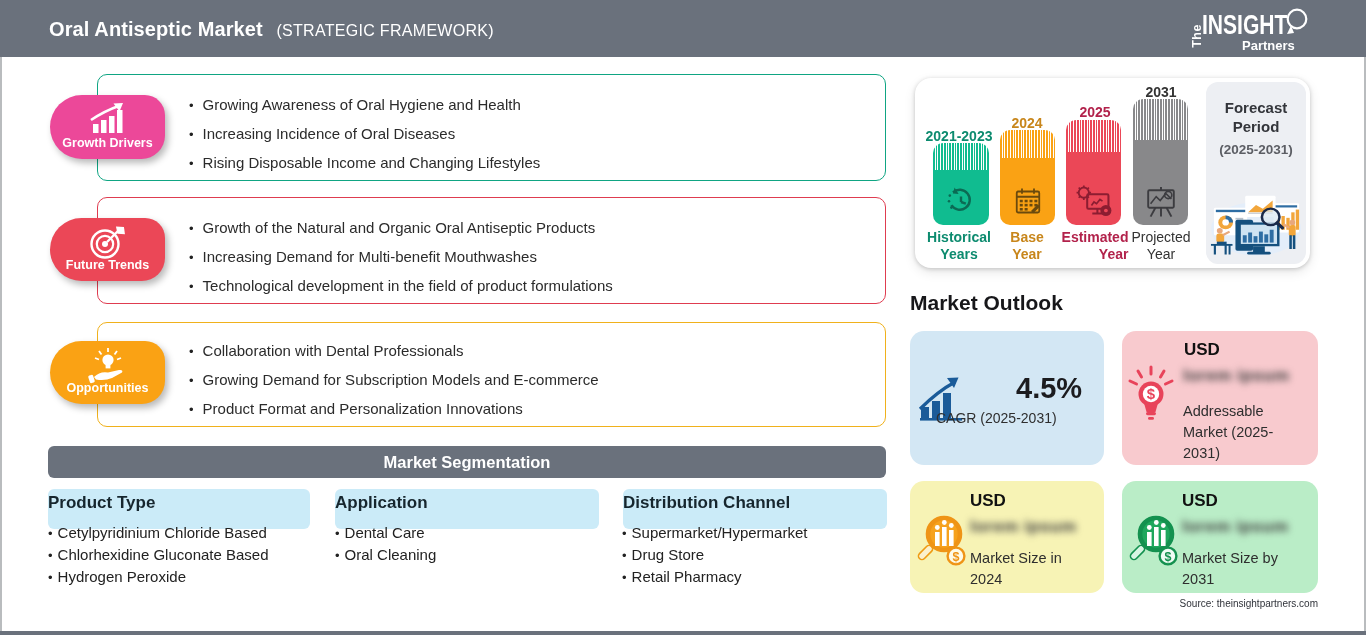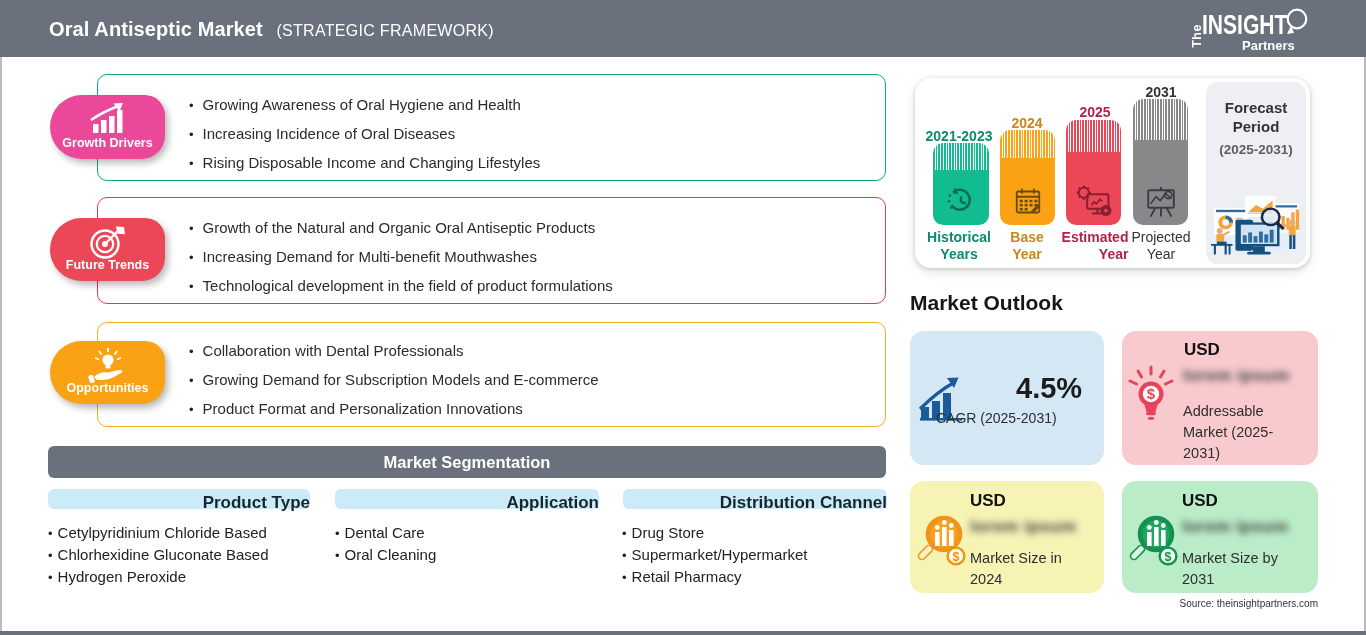--- a/index.html
+++ b/index.html
@@ -42,22 +42,22 @@
     text-align:center; color:#fff; }
   .badge .bt { position:absolute; left:0; width:100%; bottom:9px; font-size:12.5px; font-weight:bold; }
   .badge svg { position:absolute; left:50%; transform:translateX(-50%); top:7px; }
   #badge1 { top:95px; background:#ec4899; }
   #badge2 { top:218px; background:#eb4757; height:63px; }
   #badge3 { top:341px; background:#faa214; height:63px; }
 
   
   #segbar { position:absolute; left:48px; top:446px; width:838px; height:32px; background:#6a717c;
     border-radius:6px; color:#fff; font-size:16.5px; font-weight:bold; text-align:center; line-height:32px; }
-  .pill { position:absolute; top:489px; height:20px; background:#cbebf8; border-radius:6px;
-    font-size:17px; font-weight:bold; color:#16262e; text-align:right; line-height:28px; }
+  .pill { position:absolute; top:489px; height:40px; background:#cbebf8; border-radius:6px;
+    font-size:17px; font-weight:bold; color:#16262e; text-align:left; line-height:28px; }
   #pill1 { left:48px; width:262px; }
   #pill2 { left:335px; width:264px; }
   #pill3 { left:623px; width:264px; }
   .seglist { position:absolute; top:523px; list-style:none; }
   .seglist li { font-size:15px; color:#222; line-height:20.8px; white-space:nowrap; }
   .seglist li::before { content:"•"; font-size:13px; margin-right:5px; }
   #seg1 { left:48px; }
   #seg2 { left:335px; }
   #seg3 { left:622px; }
 
@@ -182,22 +182,22 @@
   <ul class="seglist" id="seg1">
     <li>Cetylpyridinium Chloride Based</li>
     <li>Chlorhexidine Gluconate Based</li>
     <li>Hydrogen Peroxide</li>
   </ul>
   <ul class="seglist" id="seg2">
     <li>Dental Care</li>
     <li>Oral Cleaning</li>
   </ul>
   <ul class="seglist" id="seg3">
+    <li>Supermarket/Hypermarket</li>
     <li>Drug Store</li>
-    <li>Supermarket/Hypermarket</li>
     <li>Retail Pharmacy</li>
   </ul>
 
   <div id="card"></div>
   <div class="ylab" style="left:959px;top:128px;transform:translateX(-50%);color:#0d8b6f;">2021-2023</div>
   <div class="ylab" style="left:1027px;top:115px;transform:translateX(-50%);color:#c8861b;">2024</div>
   <div class="ylab" style="left:1095px;top:103.5px;transform:translateX(-50%);color:#b2224b;">2025</div>
   <div class="ylab" style="left:1161px;top:84px;transform:translateX(-50%);color:#333;">2031</div>
 
   <div class="bar" id="bar1">

